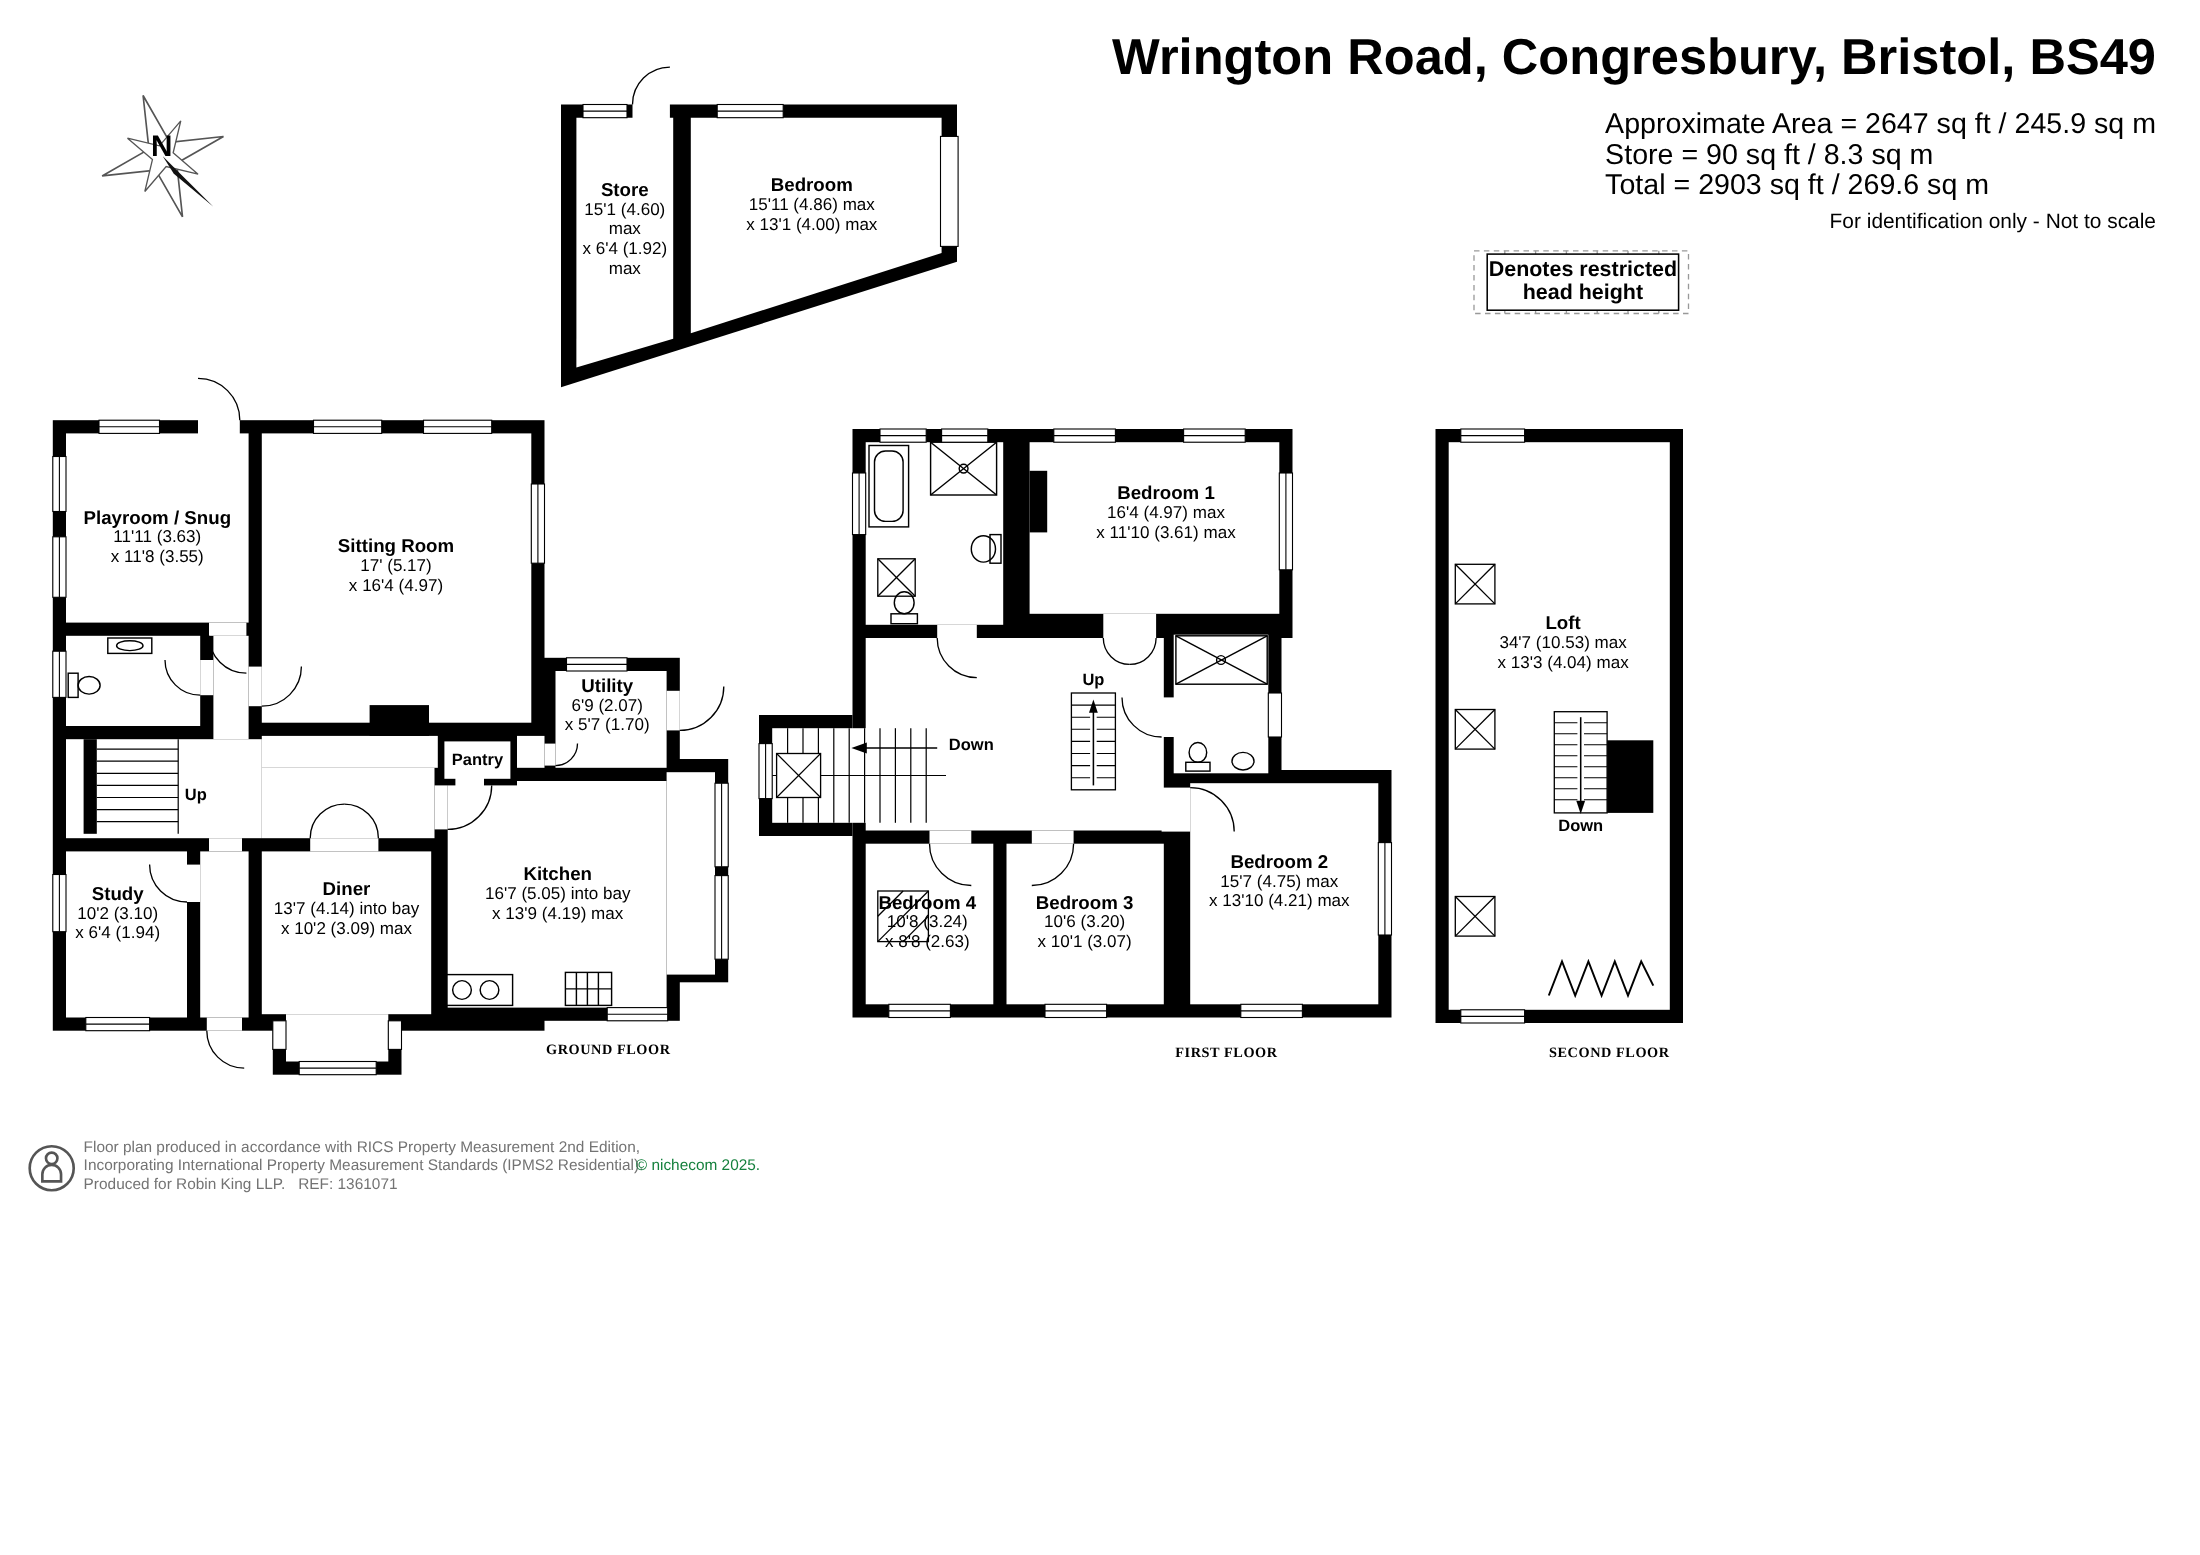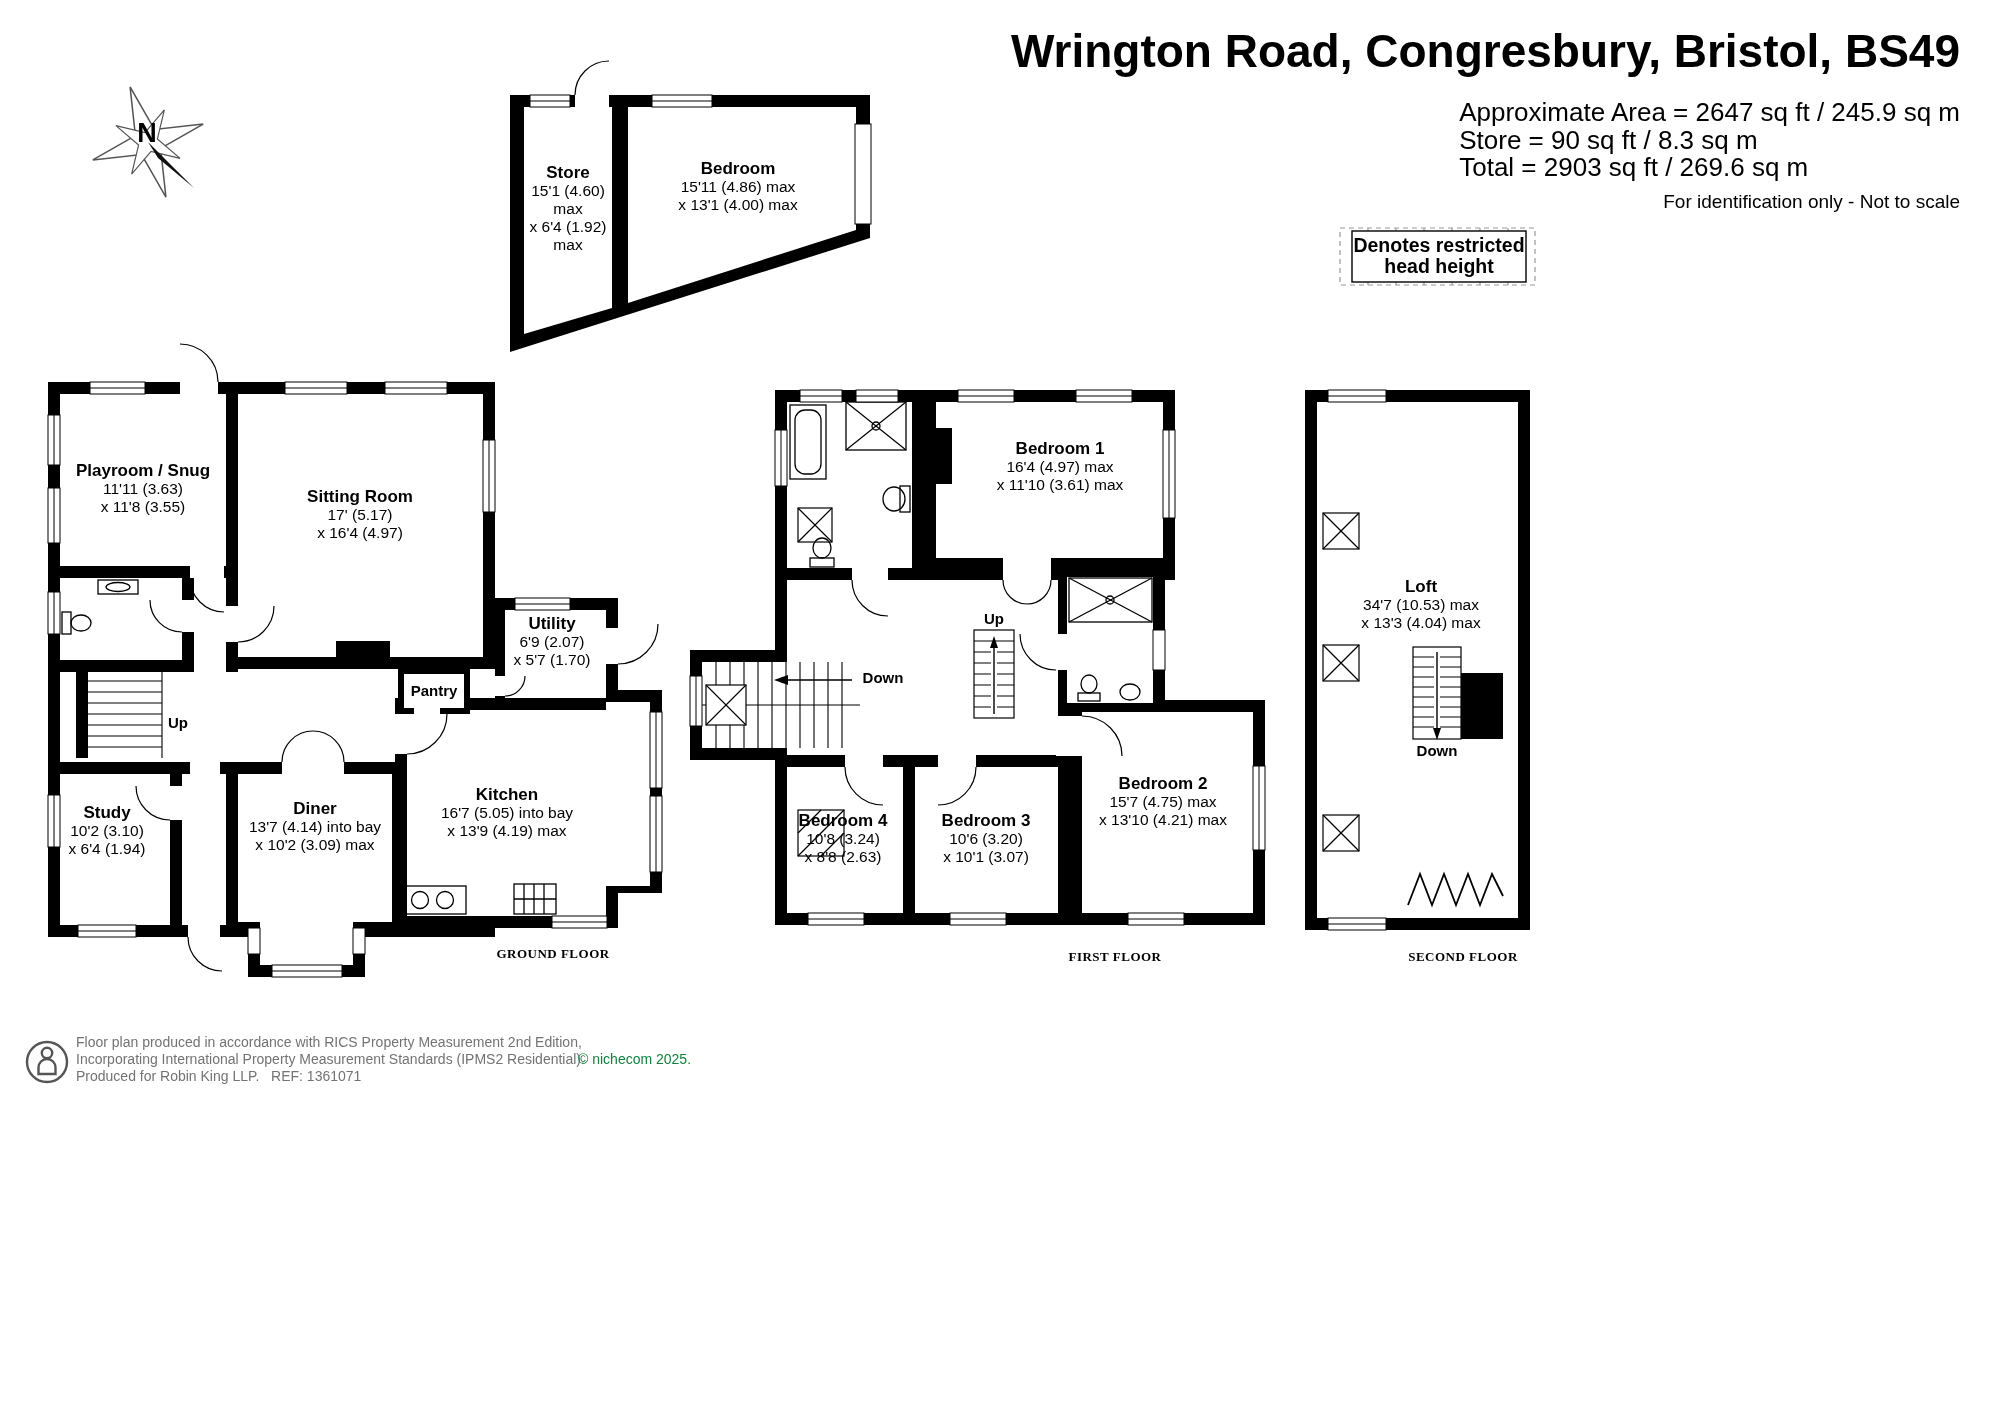--- a/index.html
+++ b/index.html
@@ -470,21 +470,21 @@
   </div>
   <div class="center-label" style="left:843px;top:812px">
     <div class="room-name">Bedroom 4</div>
     <div class="room-dim">10'8 (3.24)</div>
     <div class="room-dim">x 8'8 (2.63)</div>
   </div>
   <div class="small-label" style="left:883px;top:669px">Down</div>
   <div class="small-label" style="left:994px;top:610px">Up</div>
   <div class="floor-label" style="left:1115px;top:949px">FIRST FLOOR</div>
 
-  <div class="center-label" style="left:1421px;top:578px">
+  <div class="center-label" style="left:1421px;top:558px">
     <div class="room-name">Loft</div>
     <div class="room-dim">34'7 (10.53) max</div>
     <div class="room-dim">x 13'3 (4.04) max</div>
   </div>
   <div class="small-label" style="left:1437px;top:742px">Down</div>
   <div class="floor-label" style="left:1463px;top:949px">SECOND FLOOR</div>
 
   <div class="footer-line" style="top:1034px">Floor plan produced in accordance with RICS Property Measurement 2nd Edition,</div>
   <div class="footer-line" style="top:1051px">Incorporating International Property Measurement Standards (IPMS2 Residential).</div>
   <div class="footer-line" style="top:1068px">Produced for Robin King LLP.   REF: 1361071</div>

